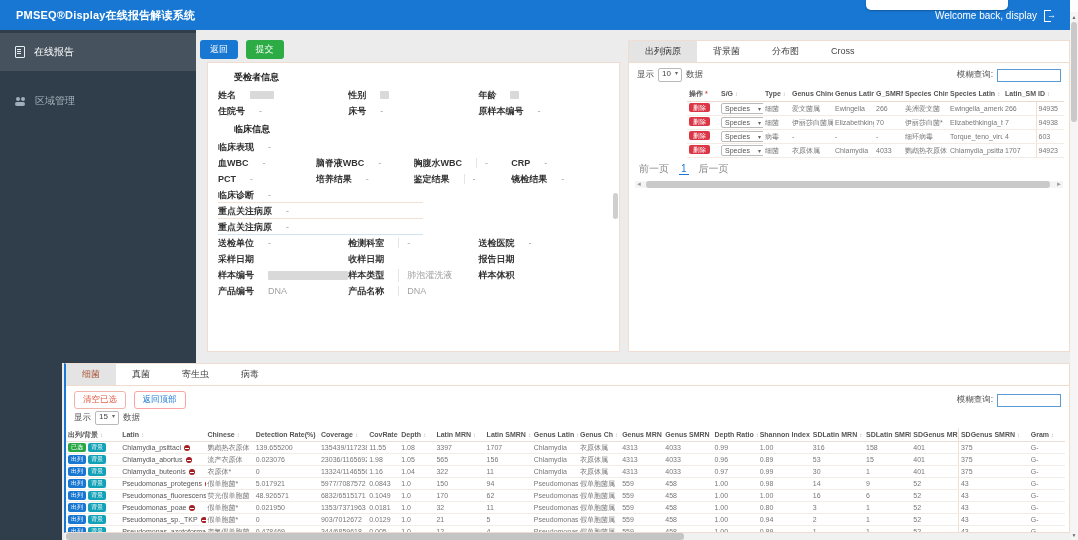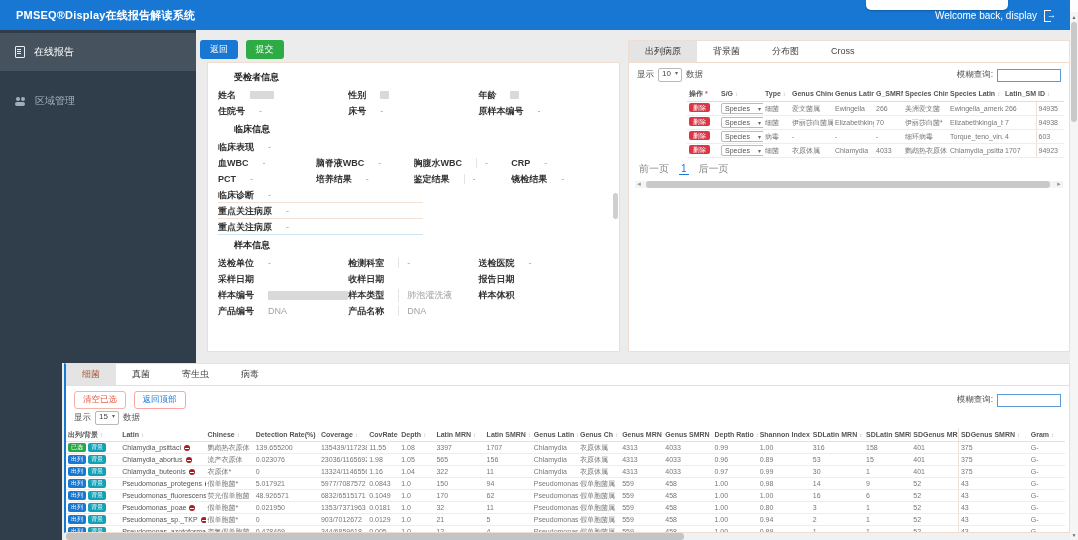--- a/index.html
+++ b/index.html
@@ -224,21 +224,20 @@
           <span class="flbl">重点关注病原</span>
           <span class="fval">-</span>
         </div>
       </div>
       <div class="frow c1 u2">
         <div class="fcell">
           <span class="flbl">重点关注病原</span>
           <span class="fval">-</span>
         </div>
       </div>
-      <div class="fsec">样本信息</div>
       <div class="frow c3">
         <div class="fcell">
           <span class="flbl">送检单位</span>
           <span class="fval">-</span>
         </div>
         <div class="fcell">
           <span class="flbl">检测科室</span>
           <span class="fval sep">-</span>
         </div>
         <div class="fcell">

